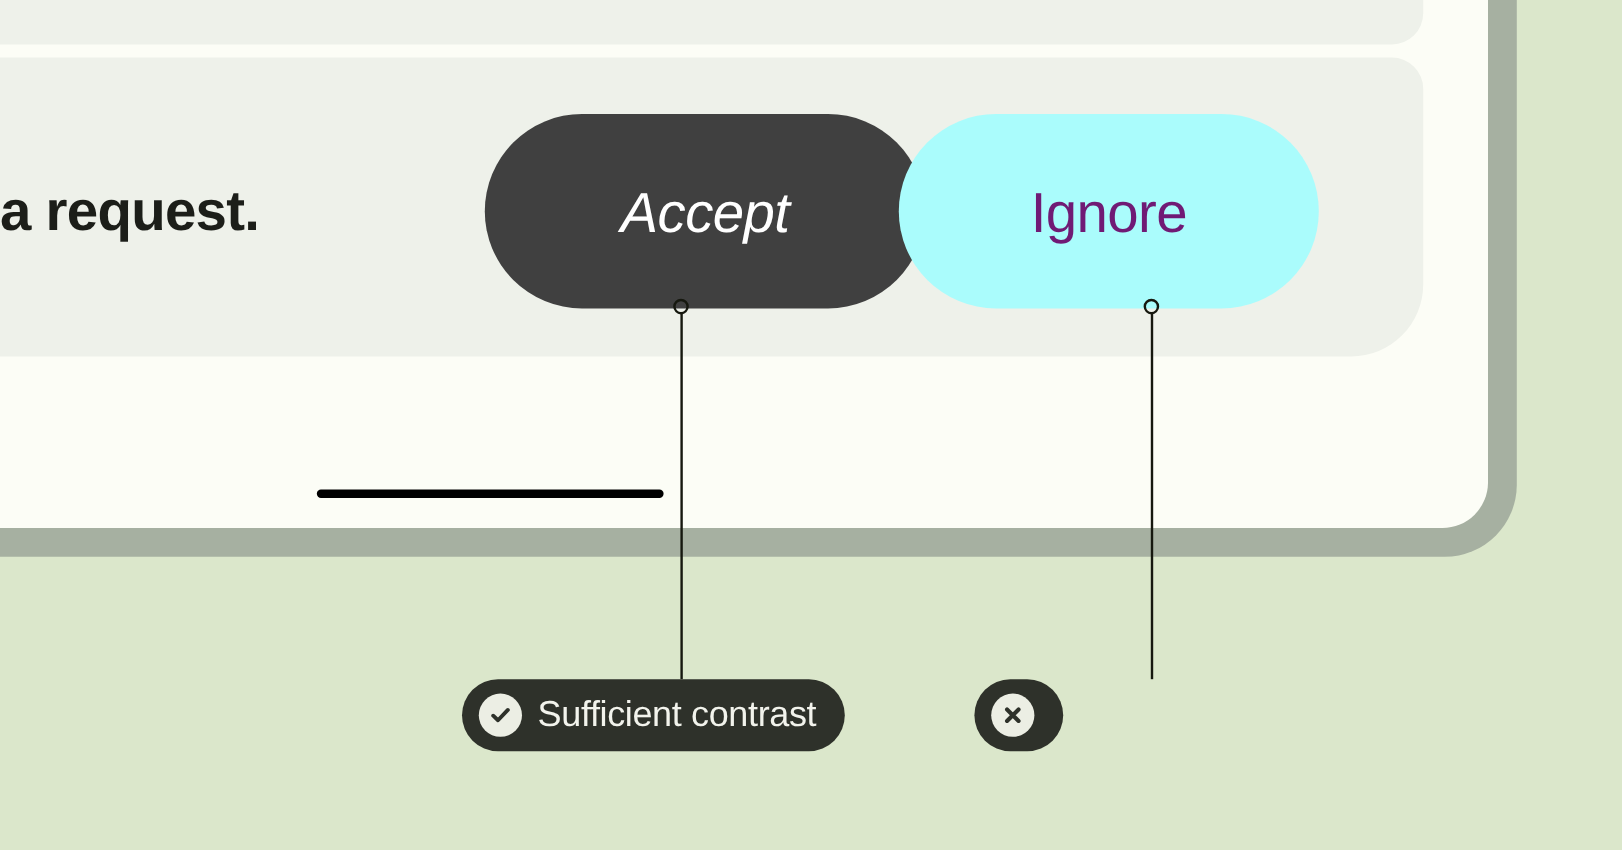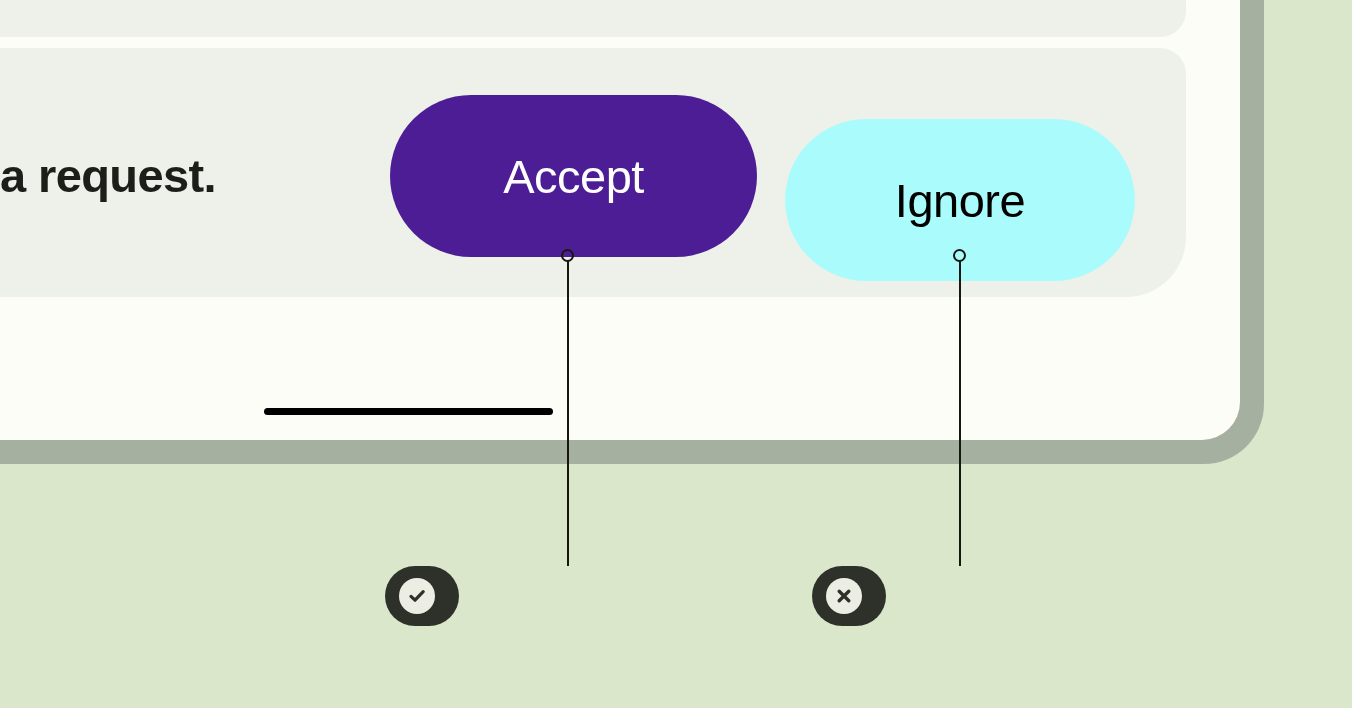--- a/index.html
+++ b/index.html
@@ -81,31 +81,31 @@
     font-size: 47px;
     font-weight: 400;
     letter-spacing: -0.5px;
     display: flex;
     align-items: center;
     justify-content: center;
     padding: 0;
     cursor: pointer;
   }
   .btn-accept {
-    left: 390px;
+    left: 404px;
     width: 367px;
-    background: #4c1d95;
+    background: #404040;
     color: #ffffff;
+    font-style: italic;
   }
   .btn-ignore {
-    left: 785px;
+    left: 749px;
     width: 350px;
     background: #aafcfc;
-    color: #000000;
-    margin-top: 24px;
+    color: #701a75;
   }
 
   
   .rule {
     position: absolute;
     left: 264px;
     top: 408px;
     width: 289px;
     height: 7px;
     background: #000000;
@@ -183,20 +183,21 @@
 
   <div class="leader-dot" style="left:953px; top:249px;"></div>
   <div class="leader" style="left:959px; top:260px; height:306px;"></div>
 
   <div class="badge" style="left:385px;">
     <span class="badge-icon">
       <svg width="22" height="22" viewBox="0 0 22 22" aria-hidden="true">
         <path d="M5 11.4 L9 15.2 L17.2 6.6" fill="none" stroke="#2e312a" stroke-width="3.2" stroke-linecap="round" stroke-linejoin="round"></path>
       </svg>
     </span>
+    <span class="badge-label">Sufficient contrast</span>
   </div>
 
   <div class="badge" style="left:812px;">
     <span class="badge-icon">
       <svg width="22" height="22" viewBox="0 0 22 22" aria-hidden="true">
         <path d="M6.2 6.2 L15.8 15.8 M15.8 6.2 L6.2 15.8" fill="none" stroke="#2e312a" stroke-width="3.4" stroke-linecap="round"></path>
       </svg>
     </span>
   </div>
 

